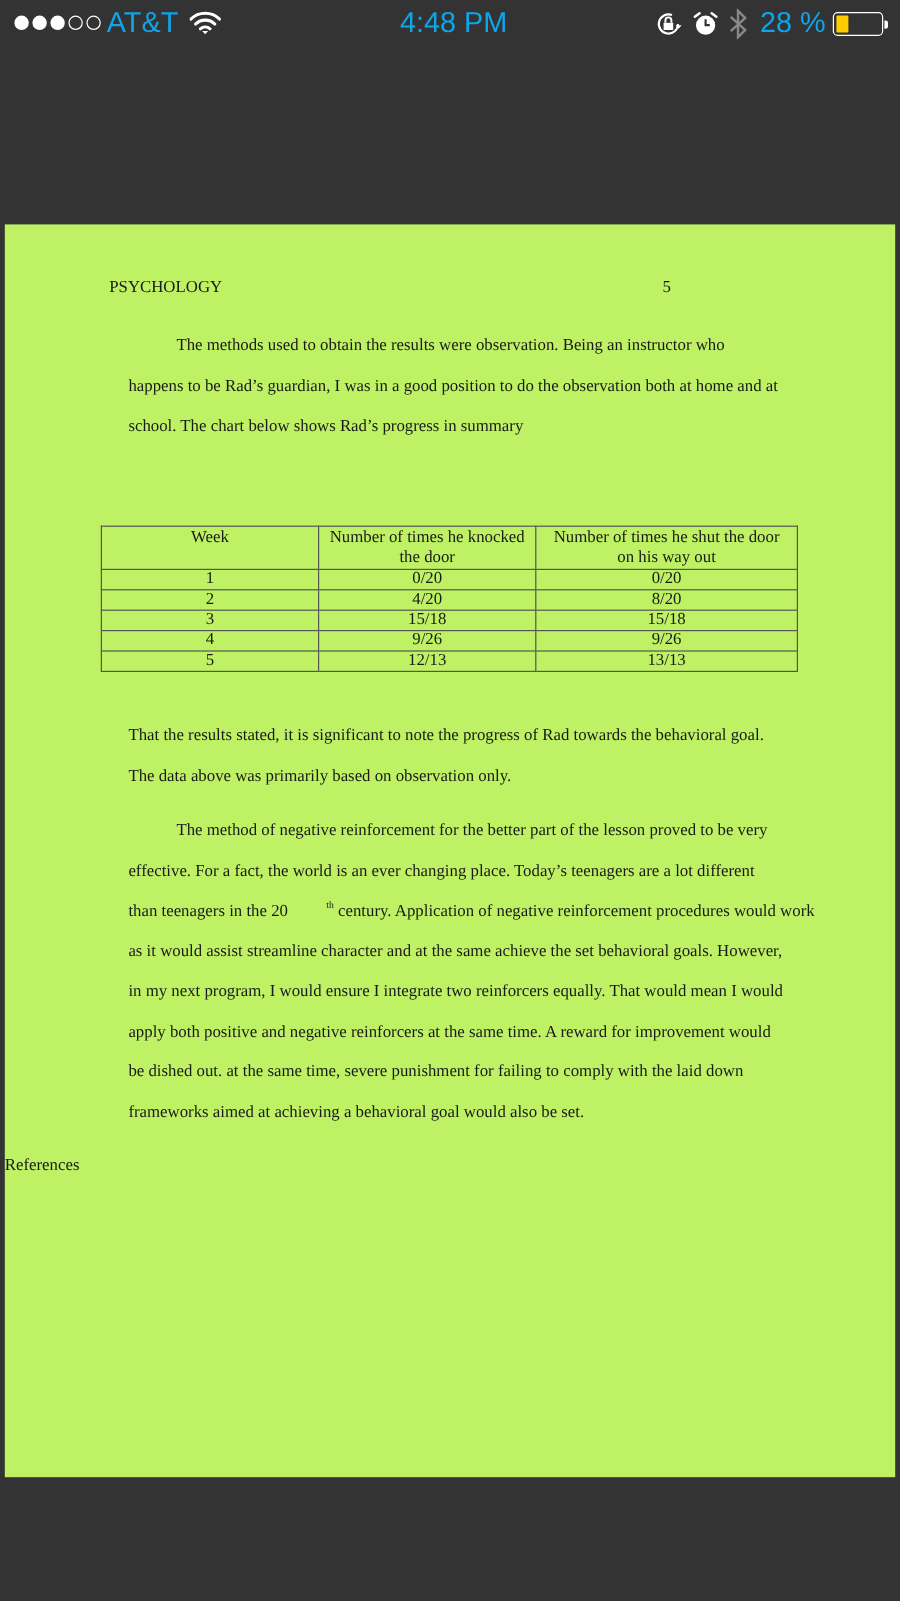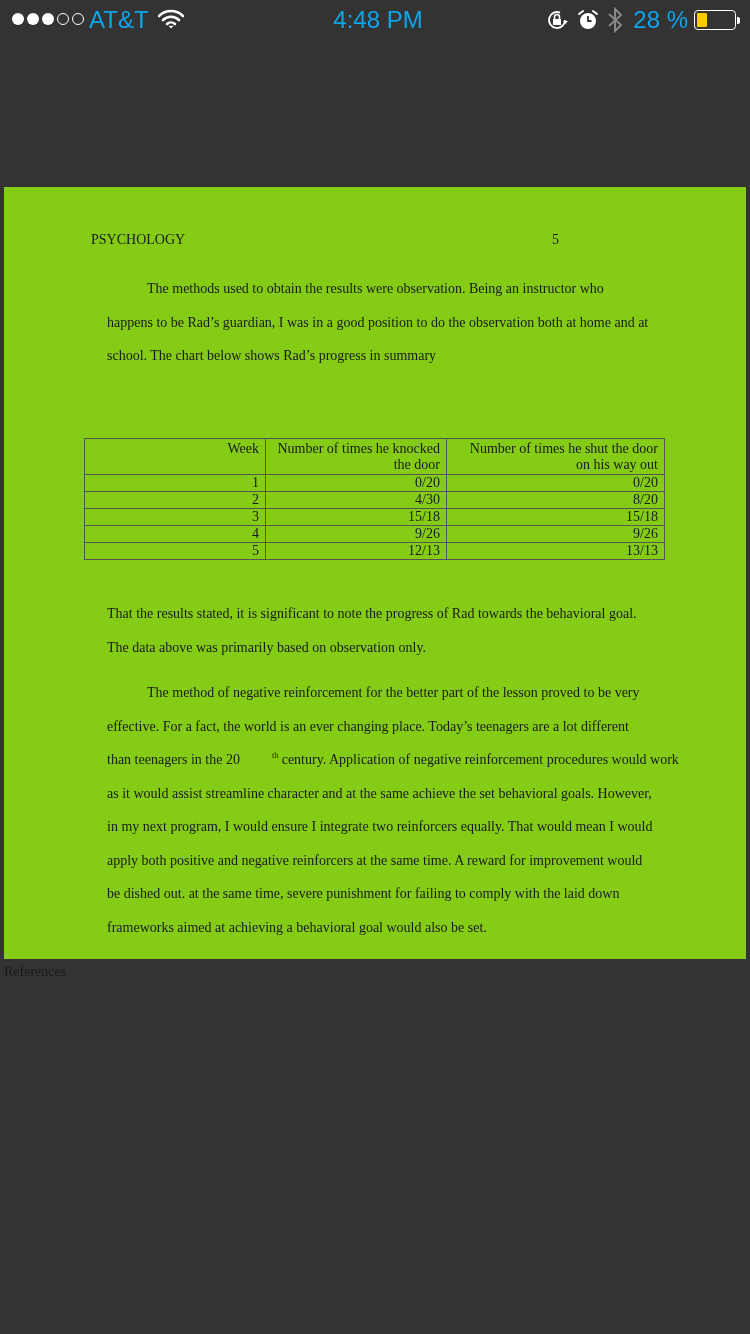--- a/index.html
+++ b/index.html
@@ -22,39 +22,39 @@
   .time { position: absolute; left: 0; width: 756px; text-align: center; top: 6px; font-size: 24px; }
   .status-right { position: absolute; right: 10px; top: 6px; display: flex; align-items: center; height: 28px; }
   .status-right .ico { margin-right: 8px; display: flex; align-items: center; }
   .battery-pct { font-size: 24px; margin-right: 6px; margin-left: 2px; }
   .battery { width: 42px; height: 20px; border: 1.5px solid #fff; border-radius: 4px; box-sizing: border-box; position: relative; padding: 2px; }
   .battery-fill { height: 100%; background: #ffcc00; border-radius: 1px; }
   .battery-tip { width: 3px; height: 7px; background: #fff; border-radius: 0 2px 2px 0; margin-left: 1px; }
 
   
   .page {
-    position: absolute; left: 4px; top: 187px; width: 742px; height: 772px;
-    background: #84cc16; color: #1a1a1a;
+    position: absolute; left: 4px; top: 187px; width: 742px; height: 1044px;
+    background: #bef264; color: #1a1a1a;
     font-family: "Liberation Serif", serif; font-size: 14px;
   }
   .running-head { position: absolute; left: 87px; top: 45px; font-size: 14px; }
   .page-num { position: absolute; left: 548px; top: 45px; font-size: 14px; }
   .para { position: absolute; left: 87px; width: 580px; }
   .line { position: absolute; left: 16px; white-space: nowrap; font-size: 14px; }
   .line.indent { left: 56px; }
   sup { font-size: 8px; vertical-align: 6px; line-height: 0; margin-left: 32px; }
 
   
   .data-table {
     position: absolute; left: 80px; top: 251px; width: 581px;
     border-collapse: collapse; font-size: 14px; line-height: 16px;
     table-layout: fixed;
   }
   .data-table td, .data-table th {
-    border: 1px solid #555; padding: 0 6px; text-align: right; font-weight: normal; vertical-align: top; margin-left: 28px;
+    border: 1px solid #555; padding: 0 6px; text-align: center; font-weight: normal; vertical-align: top; margin-left: 28px;
   }
   .data-table th { padding-top: 2px; padding-bottom: 1px; }
   .data-table td { padding-top: 0; padding-bottom: 0; height: 16px; }
   .col-week { width: 181px; }
   .col-a { width: 181px; }
 
   .references { position: absolute; left: 0; width: 742px; top: 777px; font-size: 14px; }
 </style>
 </head>
 <body>
@@ -130,21 +130,21 @@
       </tr>
     </thead>
     <tbody>
       <tr>
         <td>1</td>
         <td>0/20</td>
         <td>0/20</td>
       </tr>
       <tr>
         <td>2</td>
-        <td>4/30</td>
+        <td>4/20</td>
         <td>8/20</td>
       </tr>
       <tr>
         <td>3</td>
         <td>15/18</td>
         <td>15/18</td>
       </tr>
       <tr>
         <td>4</td>
         <td>9/26</td>

